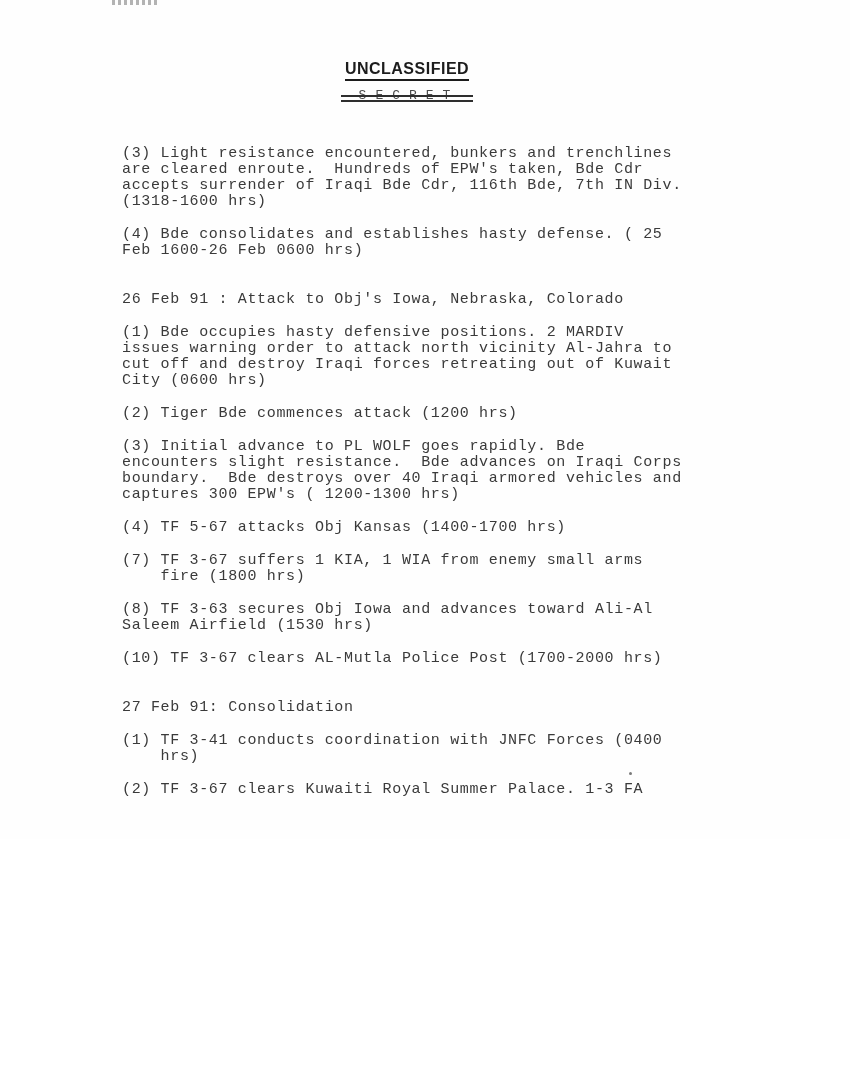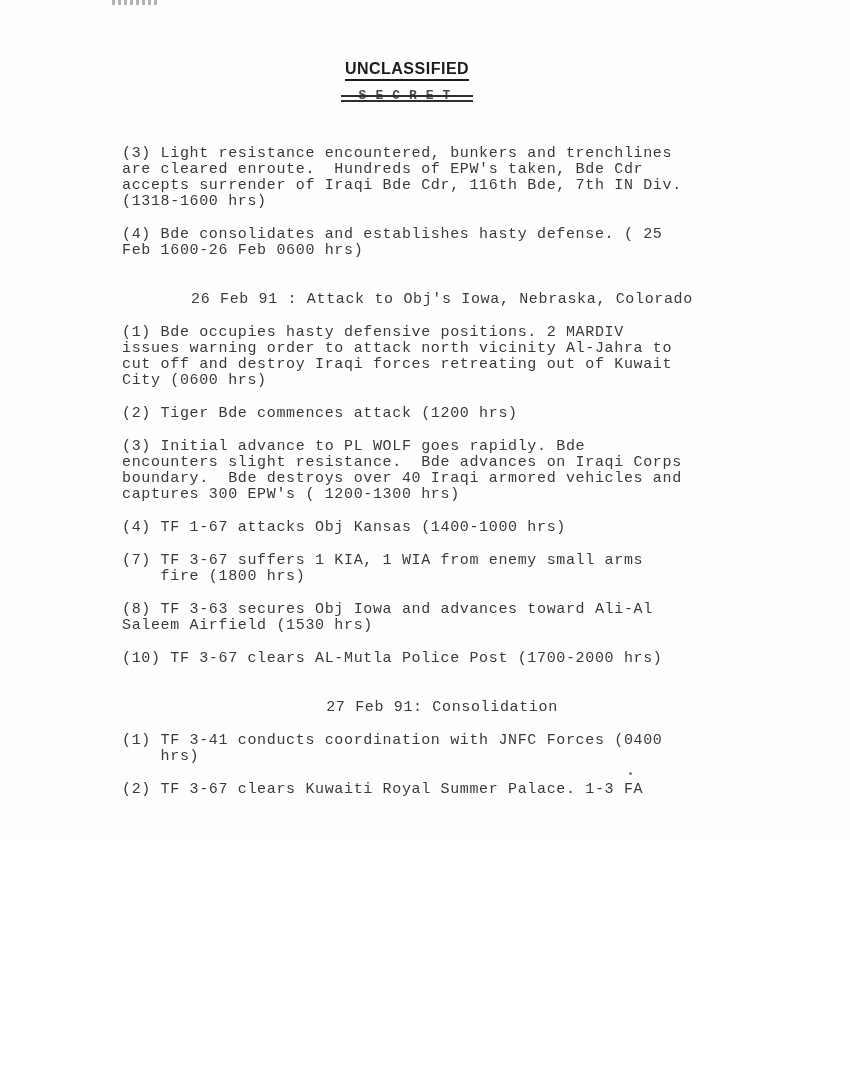--- a/index.html
+++ b/index.html
@@ -32,21 +32,21 @@
   }
   .unclassified.underlined {
     border-bottom: 2px solid #1c1c1c;
     padding-bottom: 1px;
   }
   .struck-secret {
     display: inline-block;
     position: relative;
     margin-top: 7px;
     font-family: "Liberation Mono", monospace;
-    font-weight: bold;
+    font-weight: normal;
     font-size: 13px;
     letter-spacing: 9px;
     padding: 0 10px 0 14px;
     color: #4a4a4a;
   }
   .struck-secret::before,
   .struck-secret::after {
     content: "";
     position: absolute;
     left: -4px;
@@ -73,21 +73,21 @@
     width: 640px;
   }
   .para {
     white-space: pre;
     font-size: 15px;
     line-height: 16px;
     letter-spacing: 0.65px;
     color: #3a3a3a;
     margin-bottom: 17px;
   }
-  .para.heading { margin-top: 33px; text-align: center; }
+  .para.heading { margin-top: 33px; }
 
   
   .artifact-top-left {
     position: absolute;
     top: 0;
     left: 112px;
     width: 46px;
     height: 5px;
     background: repeating-linear-gradient(90deg, #9a9a9a 0 3px, transparent 3px 6px);
     opacity: 0.75;
@@ -126,21 +126,21 @@
     <div class="para heading">26 Feb 91 : Attack to Obj's Iowa, Nebraska, Colorado</div>
     <div class="para">(1) Bde occupies hasty defensive positions. 2 MARDIV
 issues warning order to attack north vicinity Al-Jahra to
 cut off and destroy Iraqi forces retreating out of Kuwait
 City (0600 hrs)</div>
     <div class="para">(2) Tiger Bde commences attack (1200 hrs)</div>
     <div class="para">(3) Initial advance to PL WOLF goes rapidly. Bde
 encounters slight resistance.  Bde advances on Iraqi Corps
 boundary.  Bde destroys over 40 Iraqi armored vehicles and
 captures 300 EPW's ( 1200-1300 hrs)</div>
-    <div class="para">(4) TF 1-67 attacks Obj Kansas (1400-1000 hrs)</div>
+    <div class="para">(4) TF 5-67 attacks Obj Kansas (1400-1700 hrs)</div>
     <div class="para">(7) TF 3-67 suffers 1 KIA, 1 WIA from enemy small arms
     fire (1800 hrs)</div>
     <div class="para">(8) TF 3-63 secures Obj Iowa and advances toward Ali-Al
 Saleem Airfield (1530 hrs)</div>
     <div class="para">(10) TF 3-67 clears AL-Mutla Police Post (1700-2000 hrs)</div>
     <div class="para heading">27 Feb 91: Consolidation</div>
     <div class="para">(1) TF 3-41 conducts coordination with JNFC Forces (0400
     hrs)</div>
     <div class="para">(2) TF 3-67 clears Kuwaiti Royal Summer Palace. 1-3 FA</div>
   </div>

